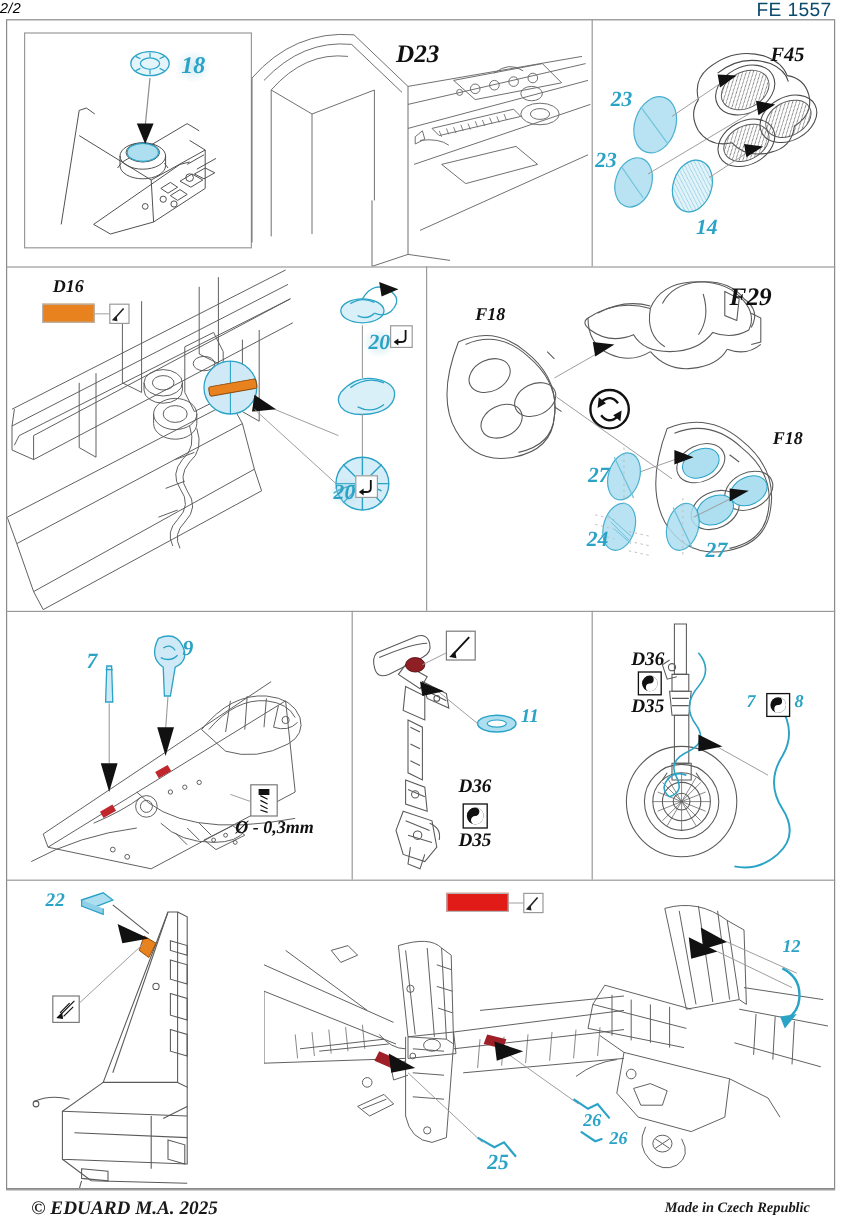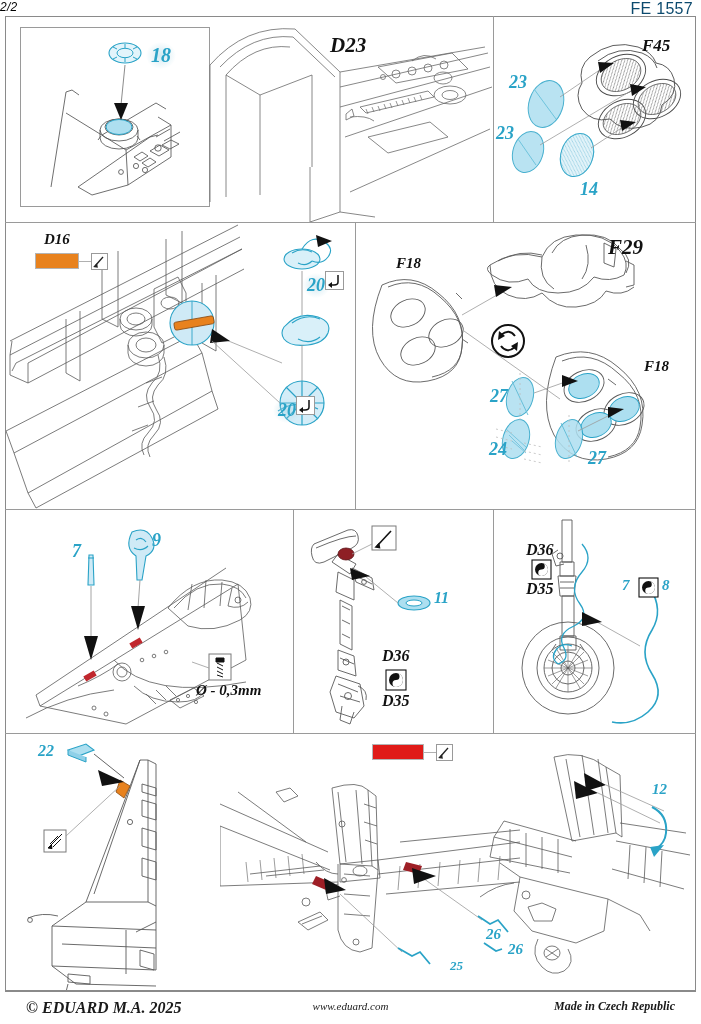--- a/index.html
+++ b/index.html
@@ -676,21 +676,21 @@
     <polygon points="104,144 126,156 106,160" fill="#111"></polygon>
     <polygon points="192,134 216,142 194,150" fill="#111"></polygon>
 
     <g fill="none" stroke="#2aa3c7" stroke-width="1.8">
       <path d="M178,214 l14,8 l8,-4 l10,12"></path>
     </g>
     <g fill="none" stroke="#2aa3c7" stroke-width="1.8">
       <path d="M258,182 l12,8 l8,-4 l10,12"></path>
     </g>
   </svg>
-  <div class="pnum" style="left:186px;top:224px;font-size:13px;margin-left:44px;">25</div>
+  <div class="pnum" style="left:186px;top:224px;font-size:18px;">25</div>
   <div class="pnum" style="left:266px;top:192px;font-size:15px;">26</div>
 </div>
 
 <div class="panel" style="left:480px;top:745px;width:216px;height:245px;">
   <svg width="216" height="245">
     <g fill="none" stroke="#5a5a5a" stroke-width="0.8">
 
       <path d="M74,12 q28,-8 52,10 L136,88 L92,96 L74,12 z"></path>
       <path d="M86,14 L100,92 M102,10 L114,90 M118,14 L128,88"></path>
       <path d="M126,22 L140,30 L142,92 L136,88"></path>
@@ -733,15 +733,14 @@
       <path d="M4,198 l12,8 l6,-2"></path>
     </g>
   </svg>
   <div class="pnum" style="left:172px;top:36px;font-size:15px;">12</div>
   <div class="pnum" style="left:28px;top:196px;font-size:15px;">26</div>
 </div>
 
 <div class="footline"></div>
 <div class="footer">
   <div class="f-left">© EDUARD  M.A. 2025</div>
-  <div class="f-mid">www.eduard.com</div>
   <div class="f-right">Made in Czech Republic</div>
 </div>
 
 </body></html>

